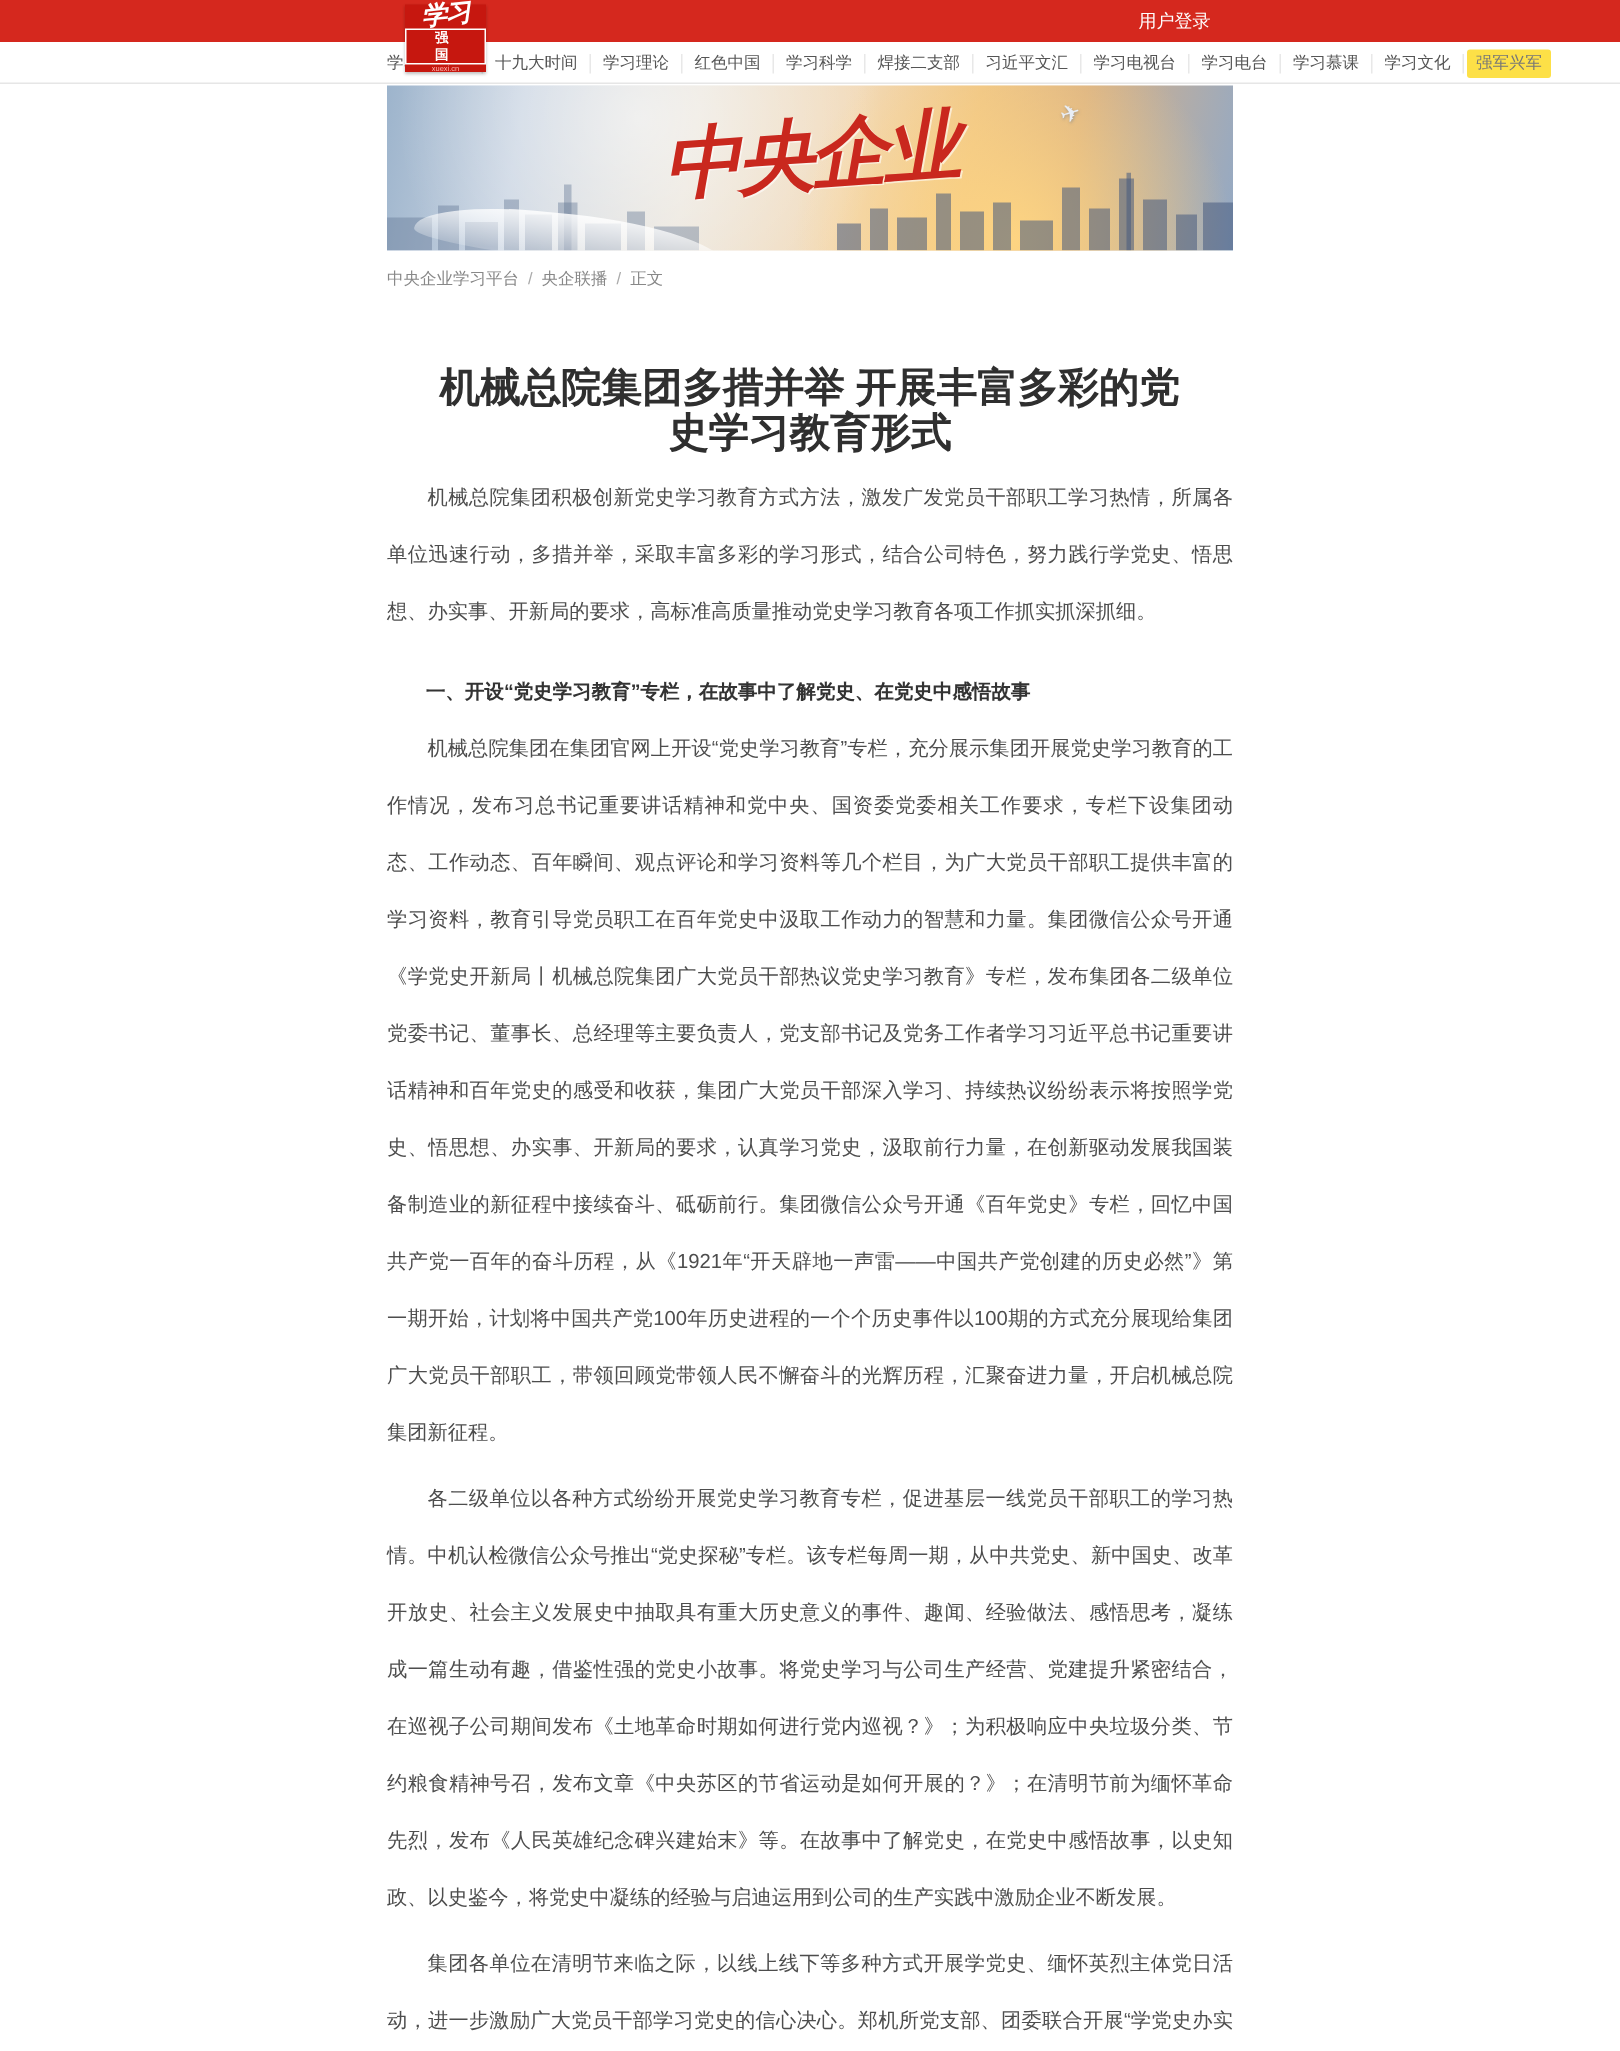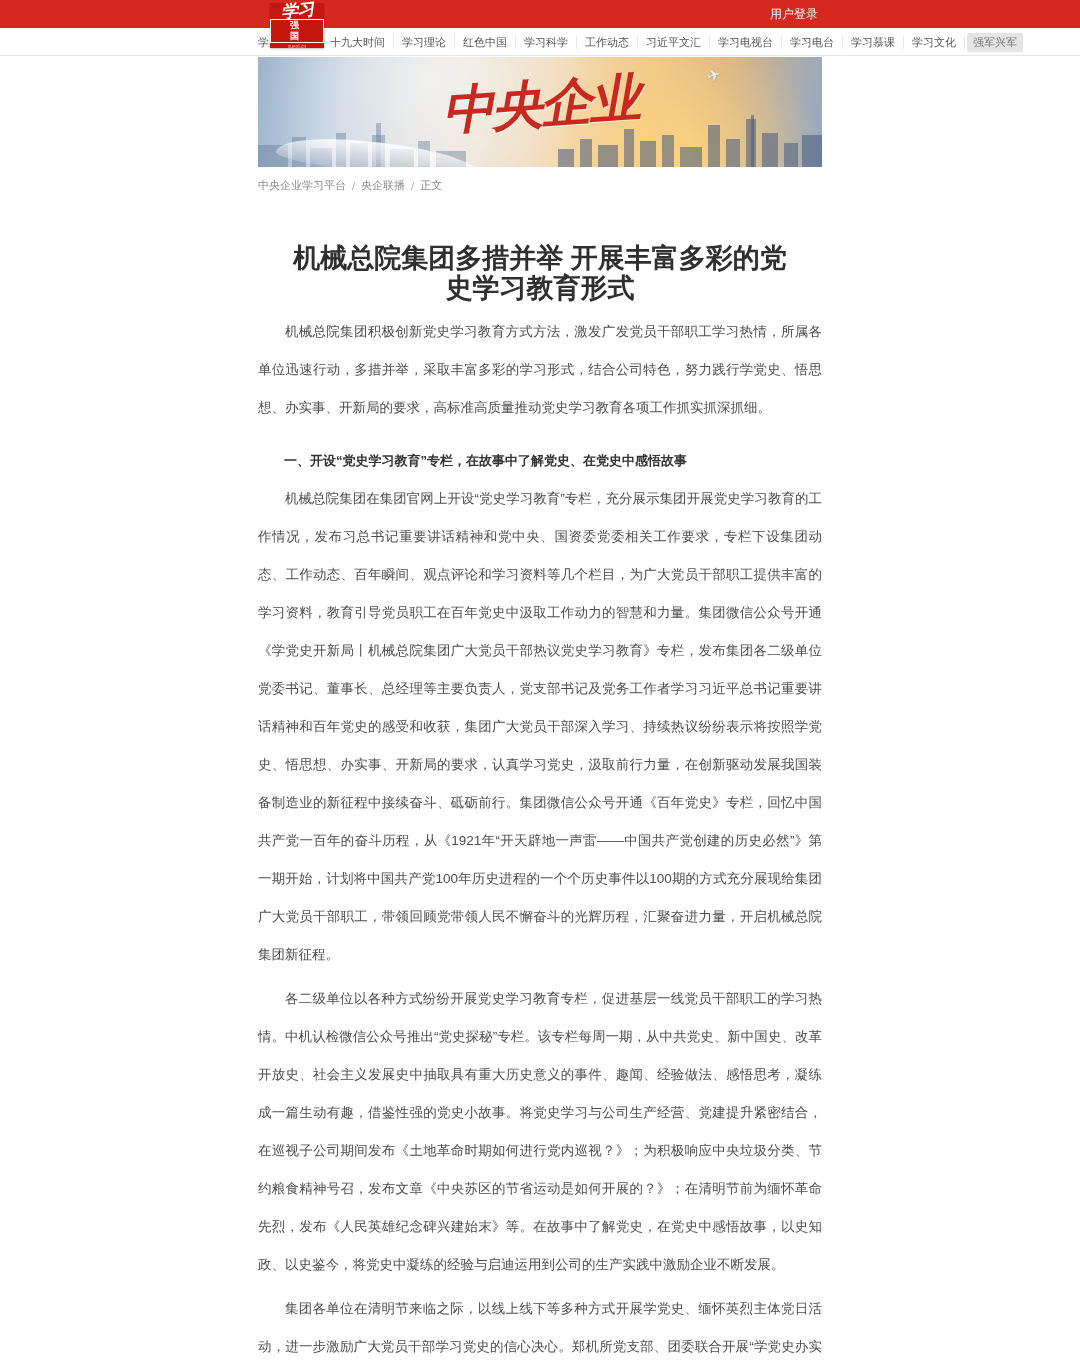--- a/index.html
+++ b/index.html
@@ -7,39 +7,39 @@
   body {
     width:1080px; min-height:1367px; margin:0 auto;
     font-family:"Liberation Sans","DejaVu Sans",sans-serif;
     color:#4d4d4d;
   }
   .inner { width:564px; margin:0 auto; position:relative; }
 
   
   .topbar { height:28px; background:#d5281e; }
   .topbar .inner { height:28px; }
-  .login { position:absolute; right:4px; top:0; height:28px; line-height:28px;
+  .login { position:absolute; right:15px; top:0; height:28px; line-height:28px;
     color:#ffffff; font-size:12px; cursor:pointer; }
   .logo { position:absolute; left:12px; top:3px; width:54px; height:45px;
     background:#c6170f; z-index:10; box-shadow:0 1px 2px rgba(0,0,0,.25);
     display:flex; flex-direction:column; align-items:center; justify-content:center; cursor:pointer; }
   .logo-script { font-family:"DejaVu Serif",serif; font-style:italic; font-weight:bold;
     color:#fff; font-size:17px; line-height:16px; transform:rotate(-6deg); letter-spacing:-1px; }
   .logo-row { display:flex; align-items:flex-end; gap:2px; margin-top:1px; }
   .logo-block { border:1px solid #ffffff; color:#ffffff; font-size:9px; font-weight:bold;
     padding:0 19px; line-height:11px; }
   .logo-domain { color:#ffb3ad; font-size:5px; line-height:6px; }
 
   
   .navbar { height:28px; background:#ffffff; border-bottom:1px solid #e6e6e6; }
   .navbar .inner { height:28px; display:flex; align-items:center; }
   .nav-item { font-size:11px; color:#555; padding:0 8px; line-height:13px;
     border-right:1px solid #e8e8e8; white-space:nowrap; cursor:pointer; }
   .nav-item:first-child { padding-left:0; }
-  .nav-item:last-child { border-right:none; background:#e5e5e5; color:#777;
+  .nav-item:last-child { border-right:none; background:#fde047; color:#777;
     padding:3px 6px; border-radius:2px; margin-left:2px; }
 
   
   .banner-wrap { margin-top:1px; }
   .banner { position:relative; height:110px; overflow:hidden;
     background:
       radial-gradient(circle at 74% 95%, rgba(255,214,130,.95) 0%, rgba(255,214,130,0) 34%),
       radial-gradient(circle at 30% 20%, rgba(255,255,255,.55) 0%, rgba(255,255,255,0) 40%),
       linear-gradient(100deg,#9db4cc 0%,#c9d4e2 16%,#e9e3d9 36%,#f2dab9 54%,#edc488 68%,#d9b185 80%,#93a9c5 100%);
   }
@@ -89,21 +89,21 @@
   </div>
 </div>
 
 <div class="navbar">
   <div class="inner">
     <div class="nav-item">学习新思想</div>
     <div class="nav-item">十九大时间</div>
     <div class="nav-item">学习理论</div>
     <div class="nav-item">红色中国</div>
     <div class="nav-item">学习科学</div>
-    <div class="nav-item">工作动态</div>
+    <div class="nav-item">焊接二支部</div>
     <div class="nav-item">习近平文汇</div>
     <div class="nav-item">学习电视台</div>
     <div class="nav-item">学习电台</div>
     <div class="nav-item">学习慕课</div>
     <div class="nav-item">学习文化</div>
     <div class="nav-item">强军兴军</div>
   </div>
 </div>
 
 <div class="inner banner-wrap">

